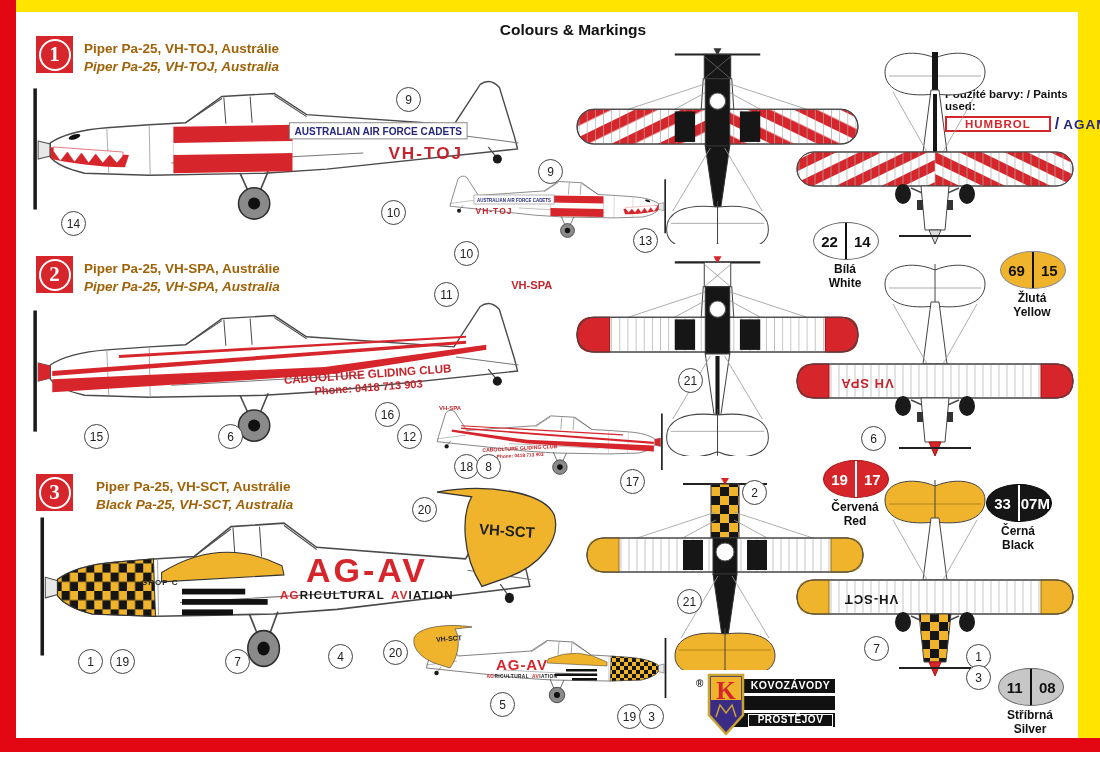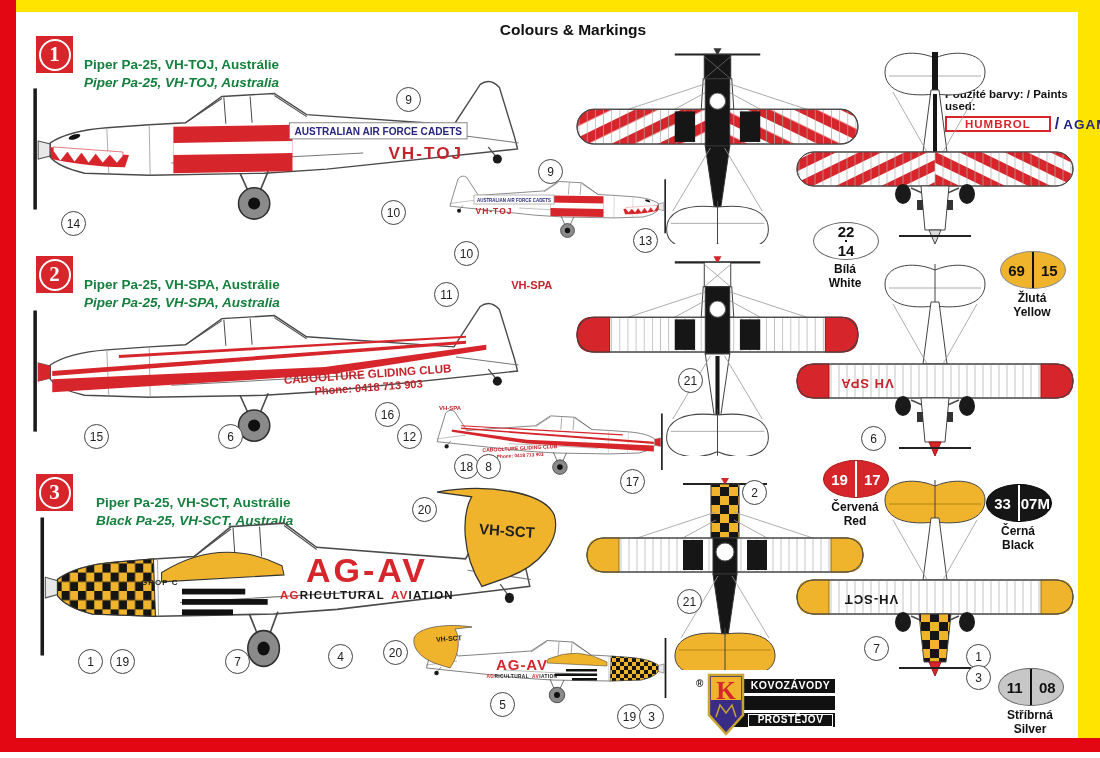--- a/index.html
+++ b/index.html
@@ -15,32 +15,32 @@
   .paints{left:945px;top:88px;width:150px;}
   .paints-label{font-weight:bold;font-size:11.5px;color:#111;}
   .paints-brands{margin-top:3px;display:flex;align-items:center;gap:4px;}
   .humbrol{color:#D6252B;border:2px solid #D6252B;font-weight:bold;font-size:11.5px;padding:0 18px;letter-spacing:1px;}
   .slash{font-weight:bold;font-size:16px;color:#26267E;}
   .agama{color:#26267E;font-weight:bold;font-size:13.5px;letter-spacing:1px;}
   
   .vbadge{position:absolute;width:37px;height:37px;background:#D6252B;display:flex;align-items:center;justify-content:center;}
   .vbadge .ring{width:28px;height:28px;border:2px solid #fff;border-radius:50%;display:flex;align-items:center;justify-content:center;
     color:#fff;font-family:"Liberation Serif",serif;font-weight:bold;font-size:21px;}
-  .vtitle{position:absolute;font-size:13.5px;font-weight:bold;line-height:1.3;color:#15803d;margin-top:16px;}
+  .vtitle{position:absolute;font-size:13.5px;font-weight:bold;line-height:1.3;color:#a16207;}
   .vtitle .en{font-style:italic;}
   
   .callout{position:absolute;width:23px;height:23px;border:1.2px solid #444;border-radius:50%;background:#fff;
     display:flex;align-items:center;justify-content:center;font-size:12px;color:#222;z-index:5;}
   
   .swatch{position:absolute;width:66px;text-align:center;z-index:4;}
   .sw-oval{width:64px;height:36px;border-radius:50%;border:1.6px solid #666;display:flex;align-items:center;justify-content:center;
     font-weight:bold;font-size:15px;overflow:hidden;}
   .sw-oval span{flex:1;text-align:center;}
   .sw-oval i{width:1.5px;height:100%;background:currentColor;display:block;}
-  .sw-white{background:#fff;color:#111;flex-direction:column;}
+  .sw-white{background:#fff;color:#111;}
   .sw-yellow{background:#F0B42C;color:#111;border-color:#888;}
   .sw-red{background:#D6252B;color:#fff;border-color:#a11;}
   .sw-black{background:#161616;color:#fff;border-color:#000;}
   .sw-silver{background:#C7C7C7;color:#111;}
   .sw-labels{width:64px;text-align:center;font-weight:bold;font-size:12px;line-height:1.15;margin-top:3px;color:#111;}
   
   .kp{position:absolute;width:150px;height:60px;}
   .kp-bar{position:absolute;background:#111;height:14px;}
   .kp-bar1{left:30px;top:3px;width:115px;color:#fff;font-weight:bold;font-size:10.5px;letter-spacing:.5px;
     display:flex;align-items:flex-start;justify-content:center;padding-left:26px;box-sizing:border-box;}

